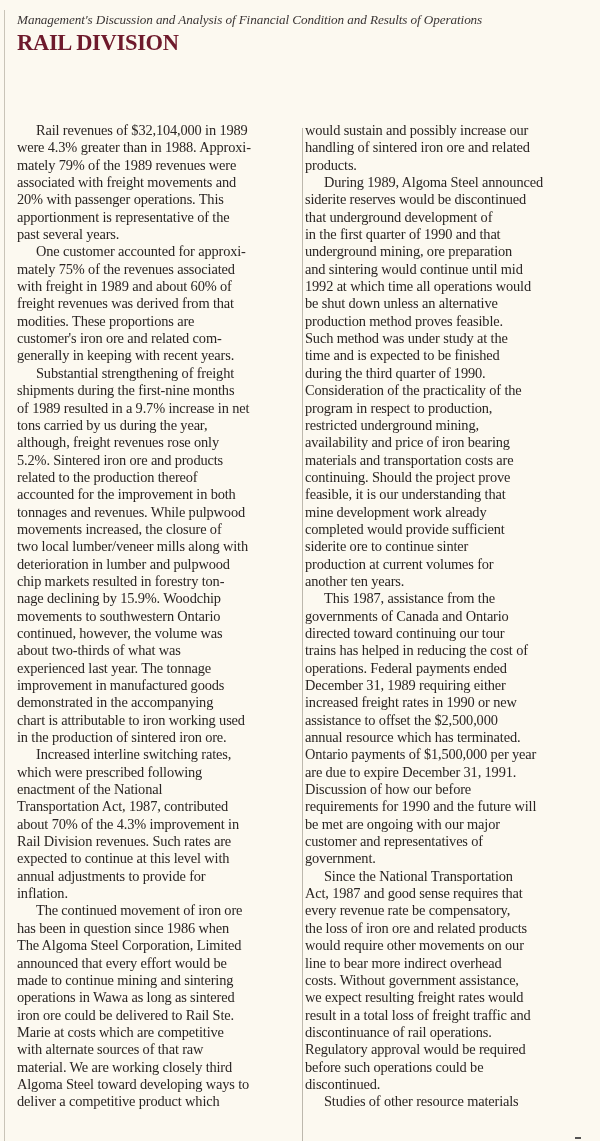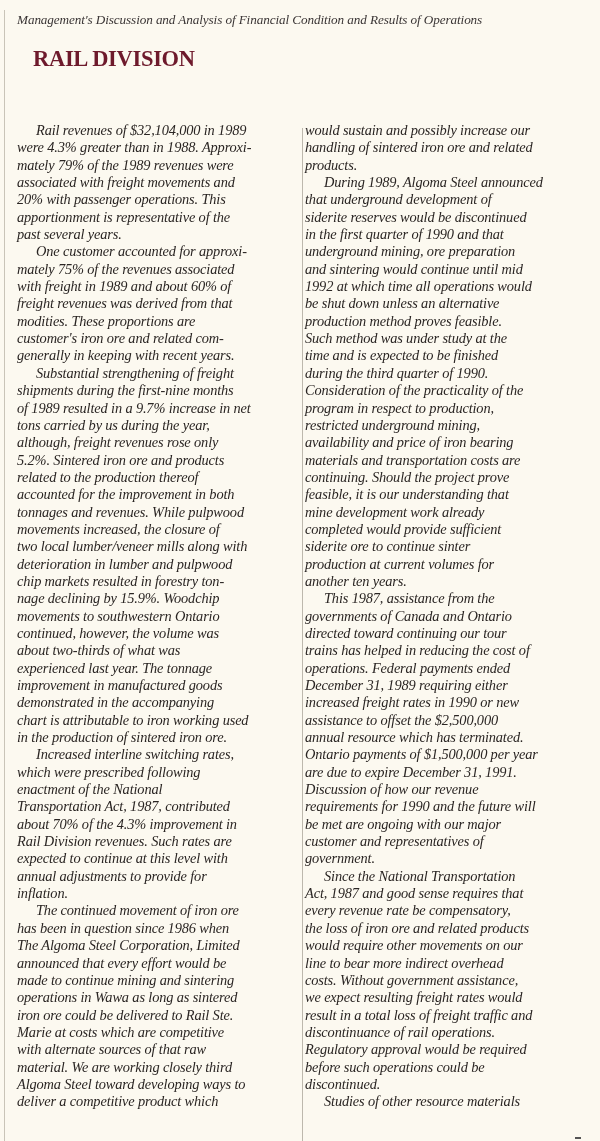--- a/index.html
+++ b/index.html
@@ -21,42 +21,41 @@
     }
     .title {
       position: absolute; left: 17px; top: 30px;
       font-weight: bold; font-size: 22.5px; color: #6e1a2c;
       letter-spacing: -0.3px; white-space: nowrap;
     }
     .col {
       position: absolute; top: 122px;
       font-size: 14.4px; line-height: 17.35px;
       letter-spacing: -0.15px;
-      font-style: italic;
     }
     .col-left { left: 17px; width: 280px; }
     .col-right { left: 305px; width: 282px; }
     .col-divider {
       position: absolute; left: 302px; top: 128px;
       width: 1px; height: 1013px; background: #bdb8ad;
     }
     .line { display: block; white-space: nowrap; }
     .line.indent { padding-left: 19px; }
     .page-mark {
       position: absolute; left: 575px; top: 1137px;
       width: 6px; height: 2px; background: #555;
     }
   </style>
 </head>
 <body>
 
 <div class="left-rule"></div>
 
 <div class="running-head">Management's Discussion and Analysis of Financial Condition and Results of Operations</div>
-<h1 class="title" style="margin:16px;">RAIL DIVISION</h1>
+<h1 class="title" style="margin:0;">RAIL DIVISION</h1>
 
 <div class="col col-left">
     <span class="line indent">Rail revenues of $32,104,000 in 1989</span>
     <span class="line">were 4.3% greater than in 1988. Approxi-</span>
     <span class="line">mately 79% of the 1989 revenues were</span>
     <span class="line">associated with freight movements and</span>
     <span class="line">20% with passenger operations. This</span>
     <span class="line">apportionment is representative of the</span>
     <span class="line">past several years.</span>
     <span class="line indent">One customer accounted for approxi-</span>
@@ -109,22 +108,22 @@
     <span class="line">material. We are working closely third</span>
     <span class="line">Algoma Steel toward developing ways to</span>
     <span class="line">deliver a competitive product which</span>
   </div>
 <div class="col-divider"></div>
 <div class="col col-right">
     <span class="line">would sustain and possibly increase our</span>
     <span class="line">handling of sintered iron ore and related</span>
     <span class="line">products.</span>
     <span class="line indent">During 1989, Algoma Steel announced</span>
+    <span class="line">siderite reserves would be discontinued</span>
     <span class="line">that underground development of</span>
-    <span class="line">siderite reserves would be discontinued</span>
     <span class="line">in the first quarter of 1990 and that</span>
     <span class="line">underground mining, ore preparation</span>
     <span class="line">and sintering would continue until mid</span>
     <span class="line">1992 at which time all operations would</span>
     <span class="line">be shut down unless an alternative</span>
     <span class="line">production method proves feasible.</span>
     <span class="line">Such method was under study at the</span>
     <span class="line">time and is expected to be finished</span>
     <span class="line">during the third quarter of 1990.</span>
     <span class="line">Consideration of the practicality of the</span>
@@ -143,21 +142,21 @@
     <span class="line">governments of Canada and Ontario</span>
     <span class="line">directed toward continuing our tour</span>
     <span class="line">trains has helped in reducing the cost of</span>
     <span class="line">operations. Federal payments ended</span>
     <span class="line">December 31, 1989 requiring either</span>
     <span class="line">increased freight rates in 1990 or new</span>
     <span class="line">assistance to offset the $2,500,000</span>
     <span class="line">annual resource which has terminated.</span>
     <span class="line">Ontario payments of $1,500,000 per year</span>
     <span class="line">are due to expire December 31, 1991.</span>
-    <span class="line">Discussion of how our revenue</span>
+    <span class="line">Discussion of how our before</span>
     <span class="line">requirements for 1990 and the future will</span>
     <span class="line">be met are ongoing with our major</span>
     <span class="line">customer and representatives of</span>
     <span class="line">government.</span>
     <span class="line indent">Since the National Transportation</span>
     <span class="line">Act, 1987 and good sense requires that</span>
     <span class="line">every revenue rate be compensatory,</span>
     <span class="line">the loss of iron ore and related products</span>
     <span class="line">would require other movements on our</span>
     <span class="line">line to bear more indirect overhead</span>

